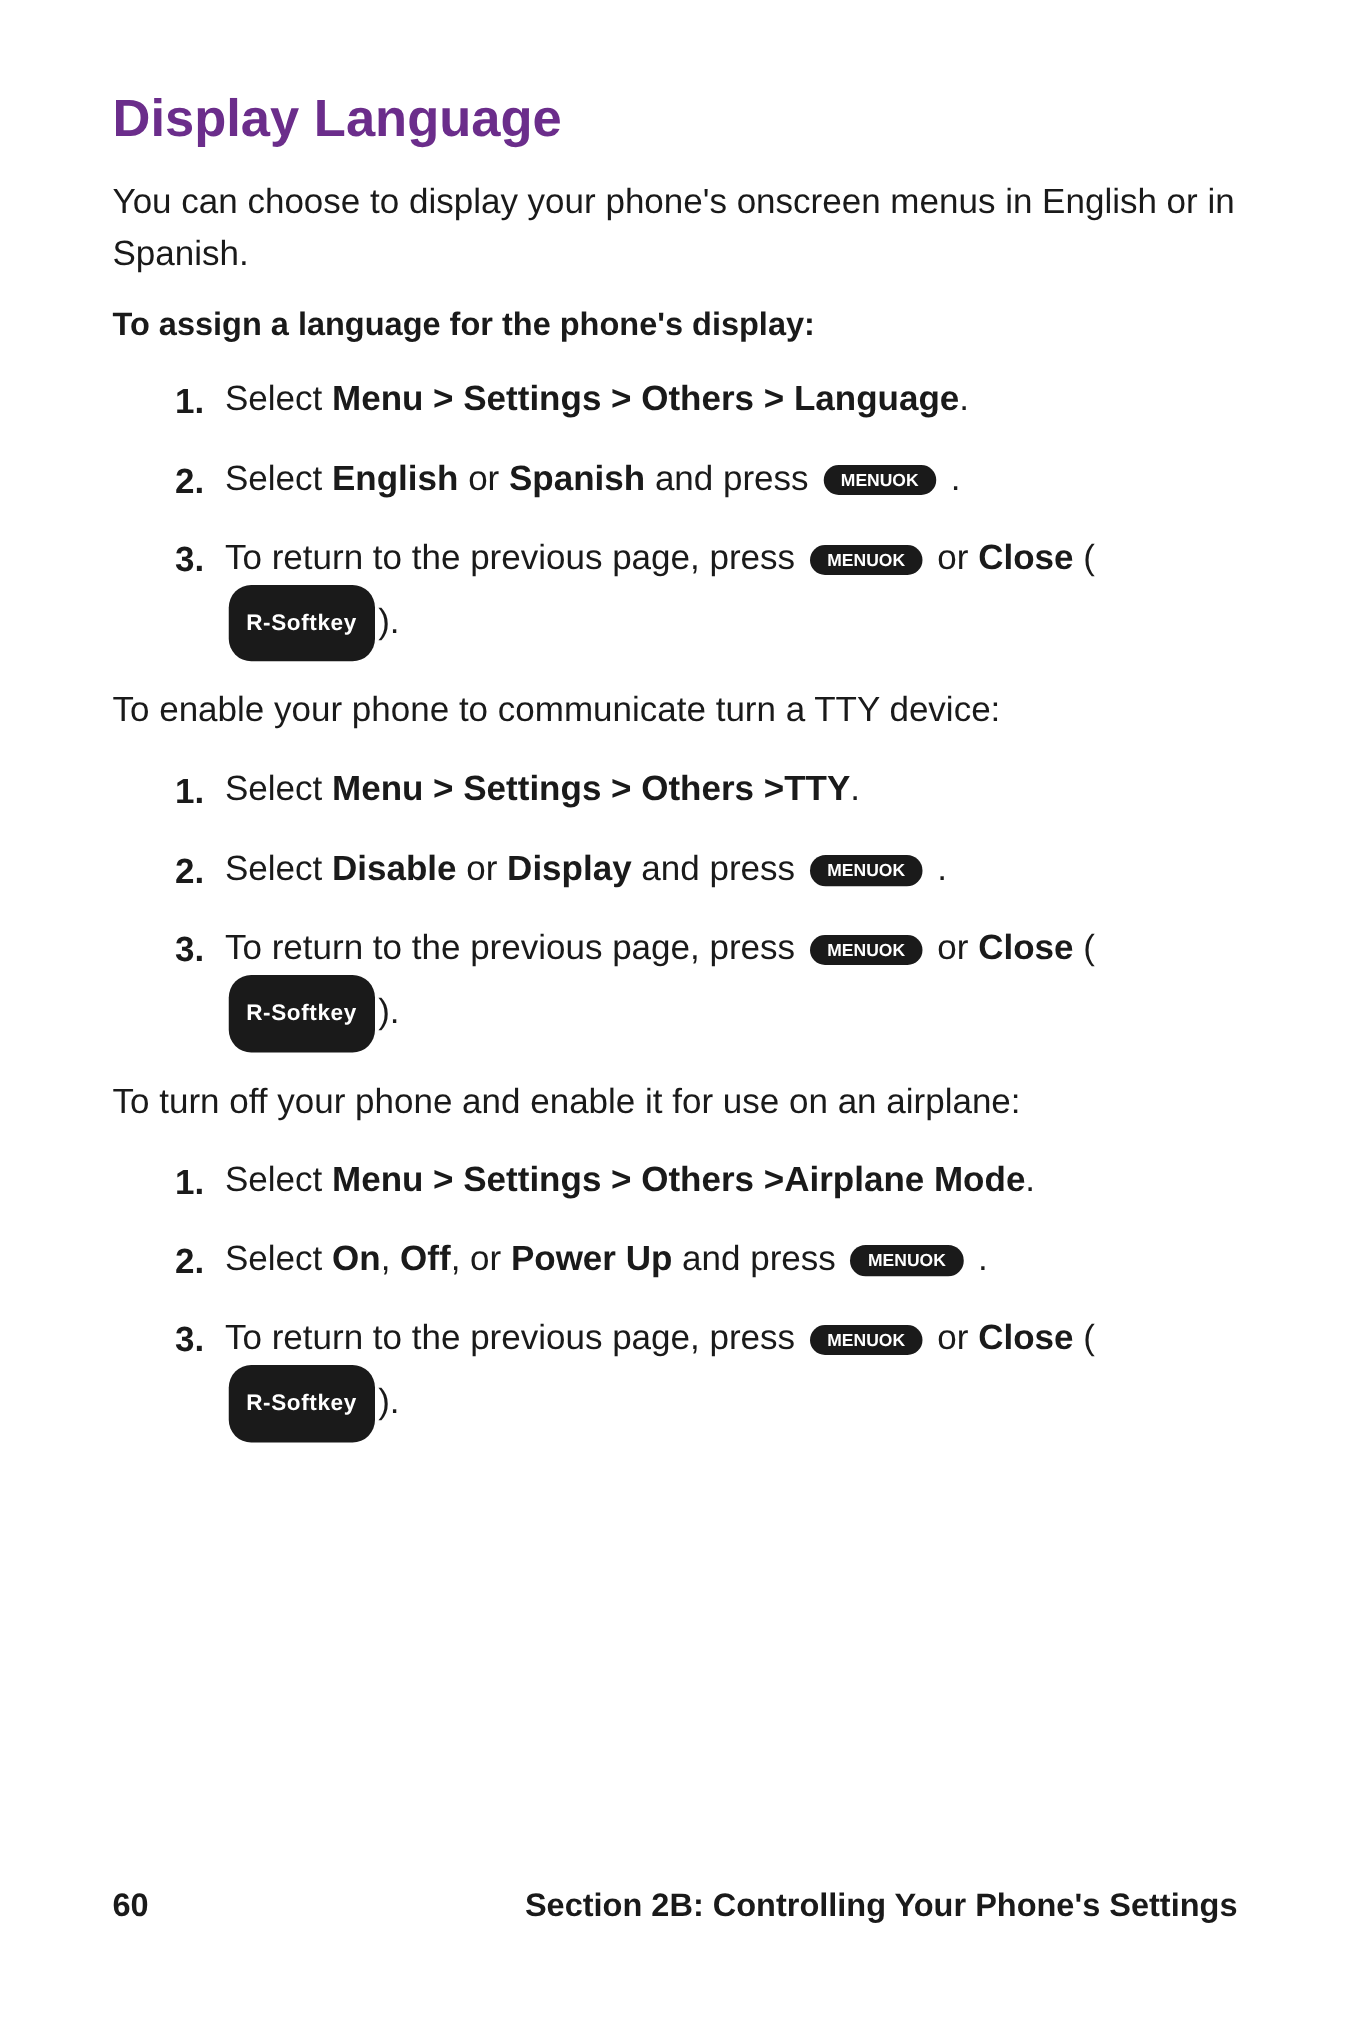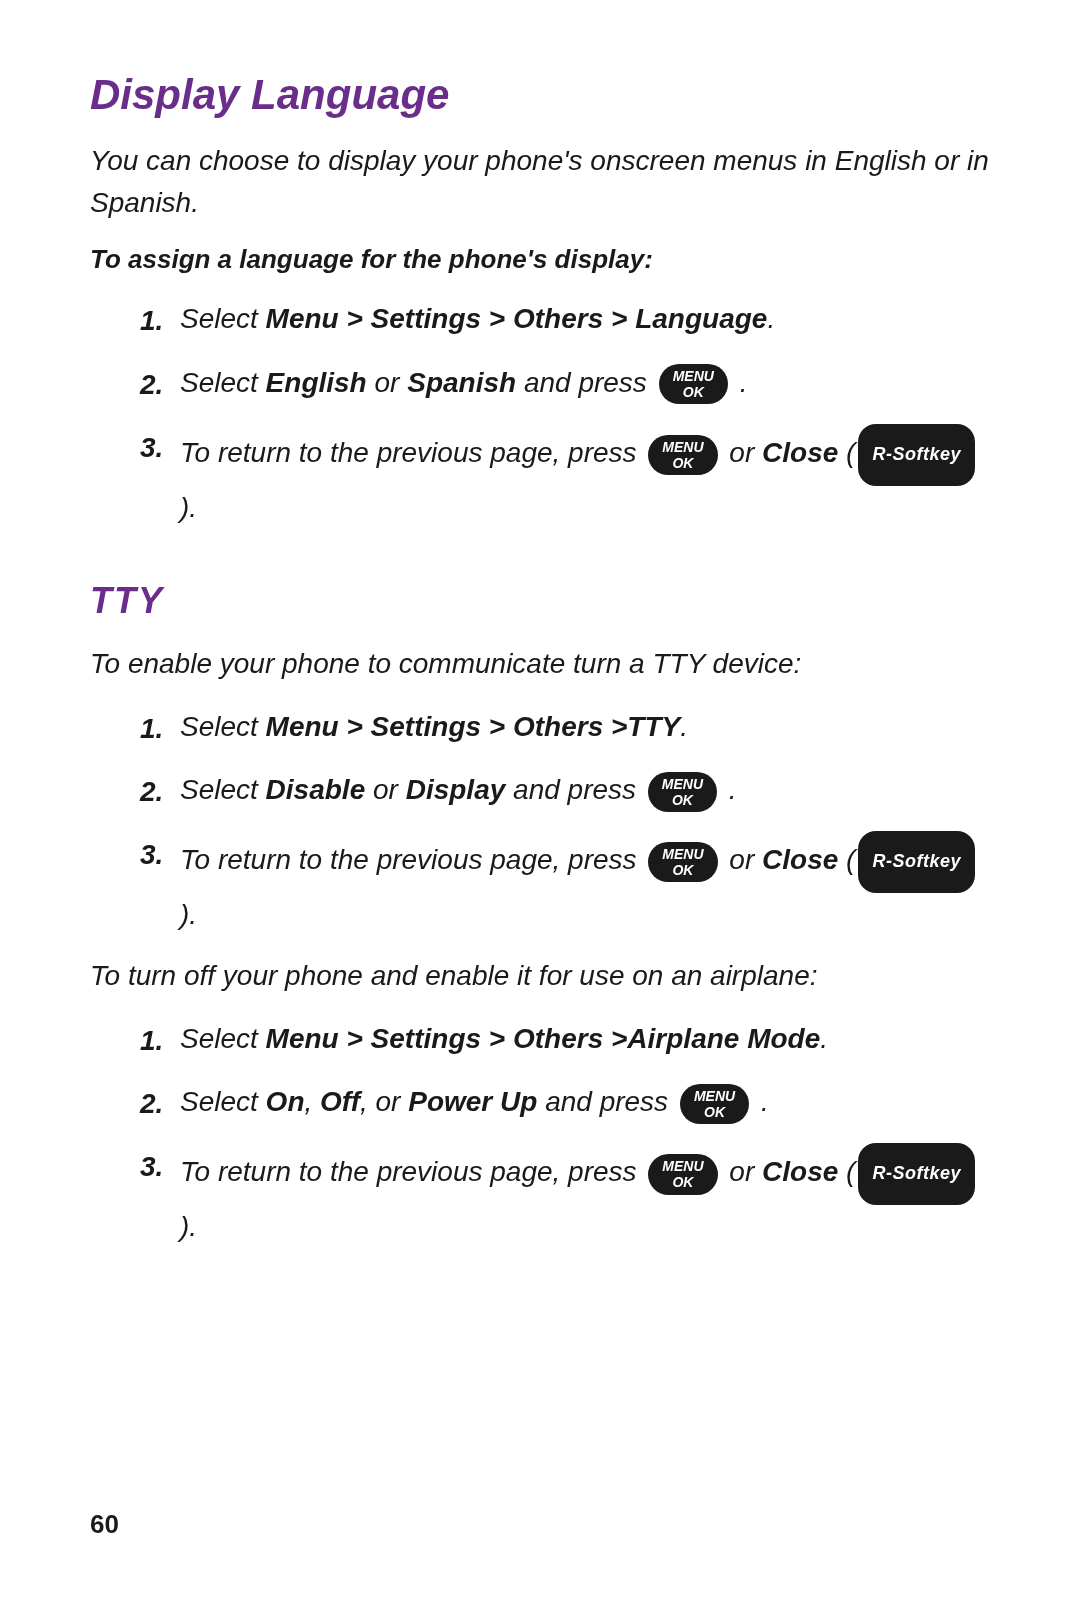--- a/index.html
+++ b/index.html
@@ -91,21 +91,21 @@
       line-height: 1.55;
     }
 
     
     .bold {
       font-weight: bold;
     }
 
     .menu-ok-pill {
       display: inline-flex;
-      flex-direction: column;
+      flex-direction: row;
       align-items: center;
       justify-content: space-between;
       background: #1a1a1a;
       color: #ffffff;
       border-radius: 22px;
       padding: 4px 14px;
       font-size: 14px;
       font-weight: bold;
       line-height: 1.15;
       vertical-align: middle;
@@ -123,21 +123,20 @@
       padding: 17px 14px;
       font-size: 18px;
       font-weight: bold;
       vertical-align: middle;
       margin: 0 3px;
       letter-spacing: 0.5px;
     }
 
     .section-divider {
       margin-top: 10px;
-      font-style: italic;
     }
 
     
     .page-footer {
       display: flex;
       align-items: center;
       justify-content: space-between;
       padding-top: 40px;
       margin-top: auto;
       border-top: none;
@@ -198,21 +197,20 @@
               <span class="btn-bottom">OK</span>
             </span> or <span class="bold">Close</span>
             (<span class="r-softkey-btn">R-Softkey</span>).
           </span>
         </div>
 
       </div>
     </div>
 
     <div class="section-divider">
-      <h2 class="section-heading-tty">TTY</h2>
 
       <p class="body-text">To enable your phone to communicate turn a TTY device:</p>
 
       <div class="numbered-list">
 
         <div class="list-item">
           <span class="list-number bold">1.</span>
           <span class="list-content">
             Select <span class="bold">Menu &gt; Settings &gt; Others &gt;TTY</span>.
           </span>
@@ -280,15 +278,16 @@
           </span>
         </div>
 
       </div>
     </div>
 
   </div>
 
   <div class="page-footer">
     <span class="footer-page-number">60</span>
+    <span class="footer-section-label">Section 2B: Controlling Your Phone's Settings</span>
   </div>
 
 </div>
 
 </body></html>

